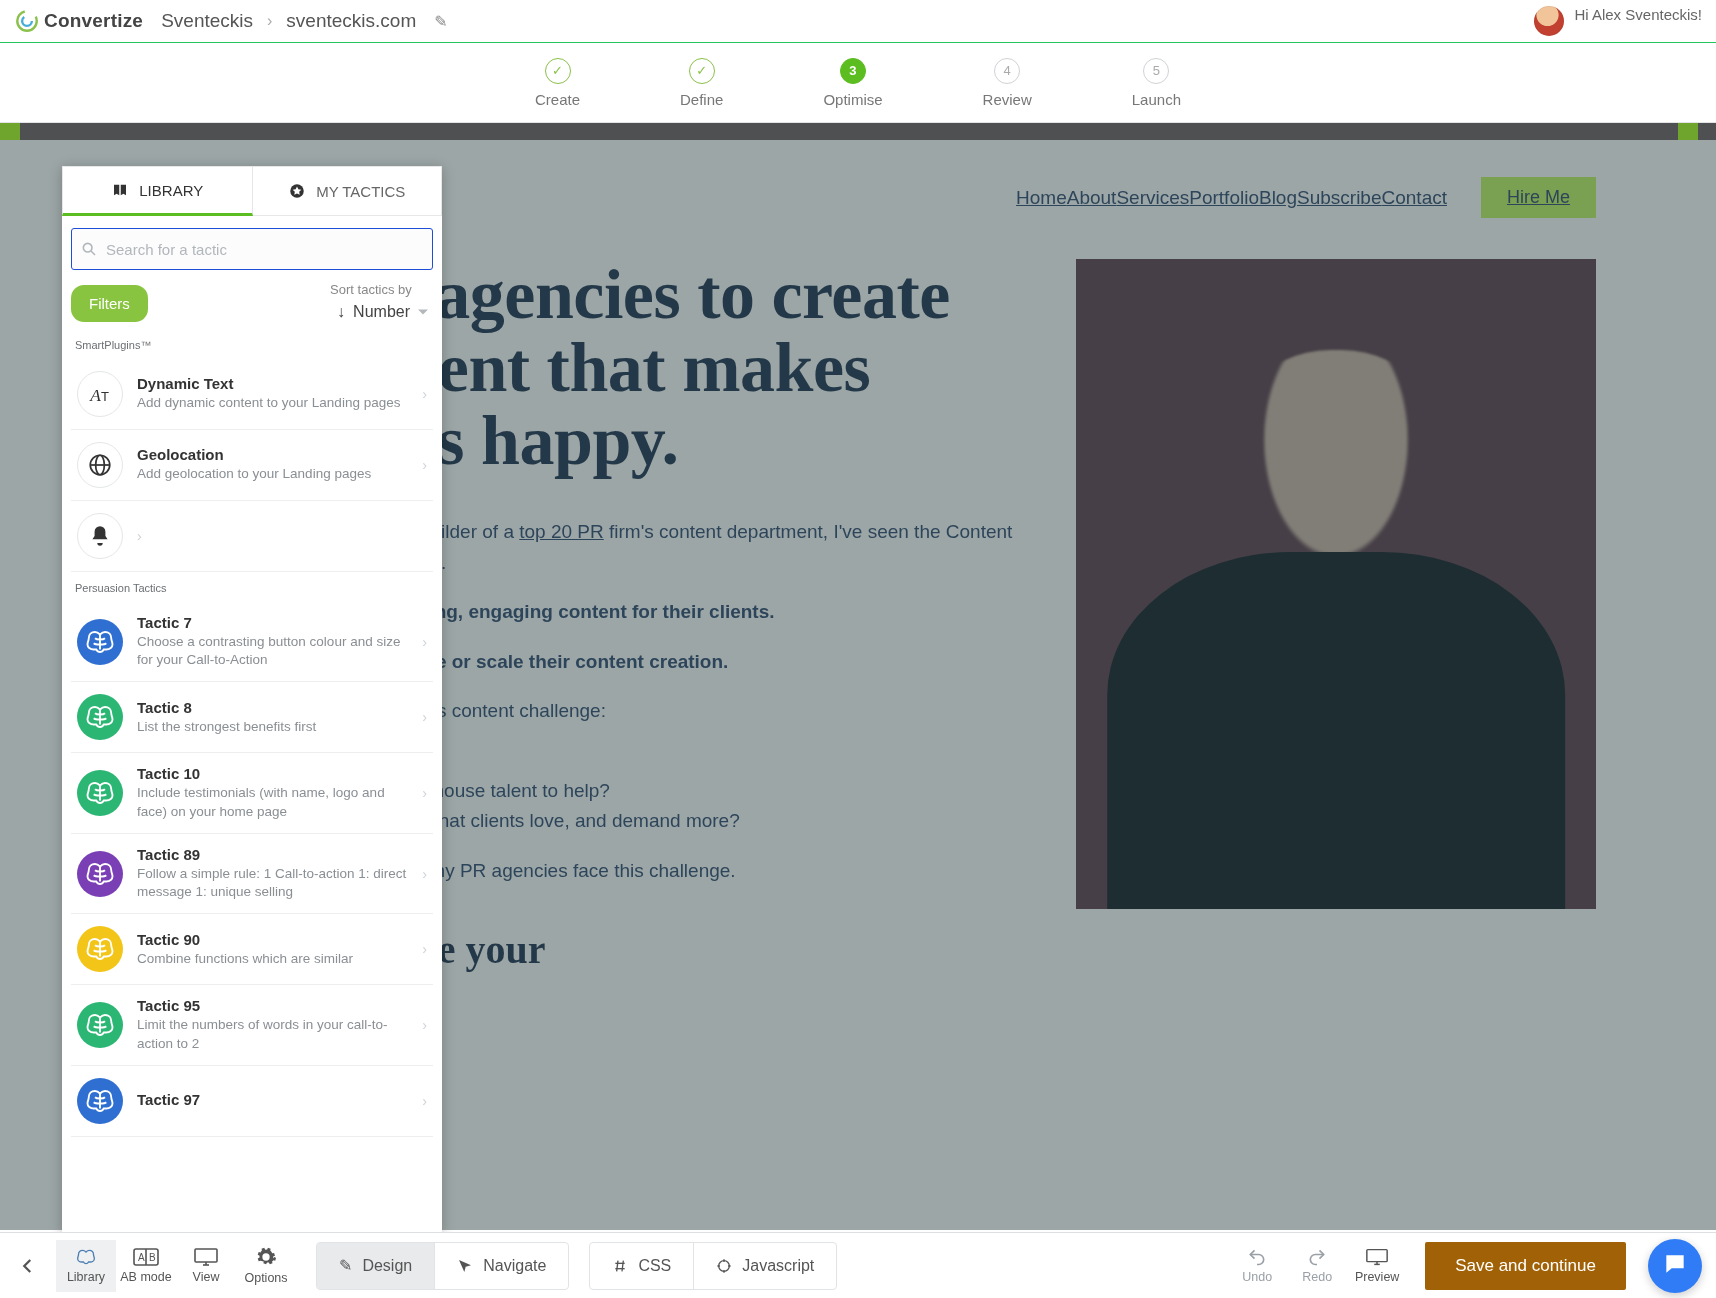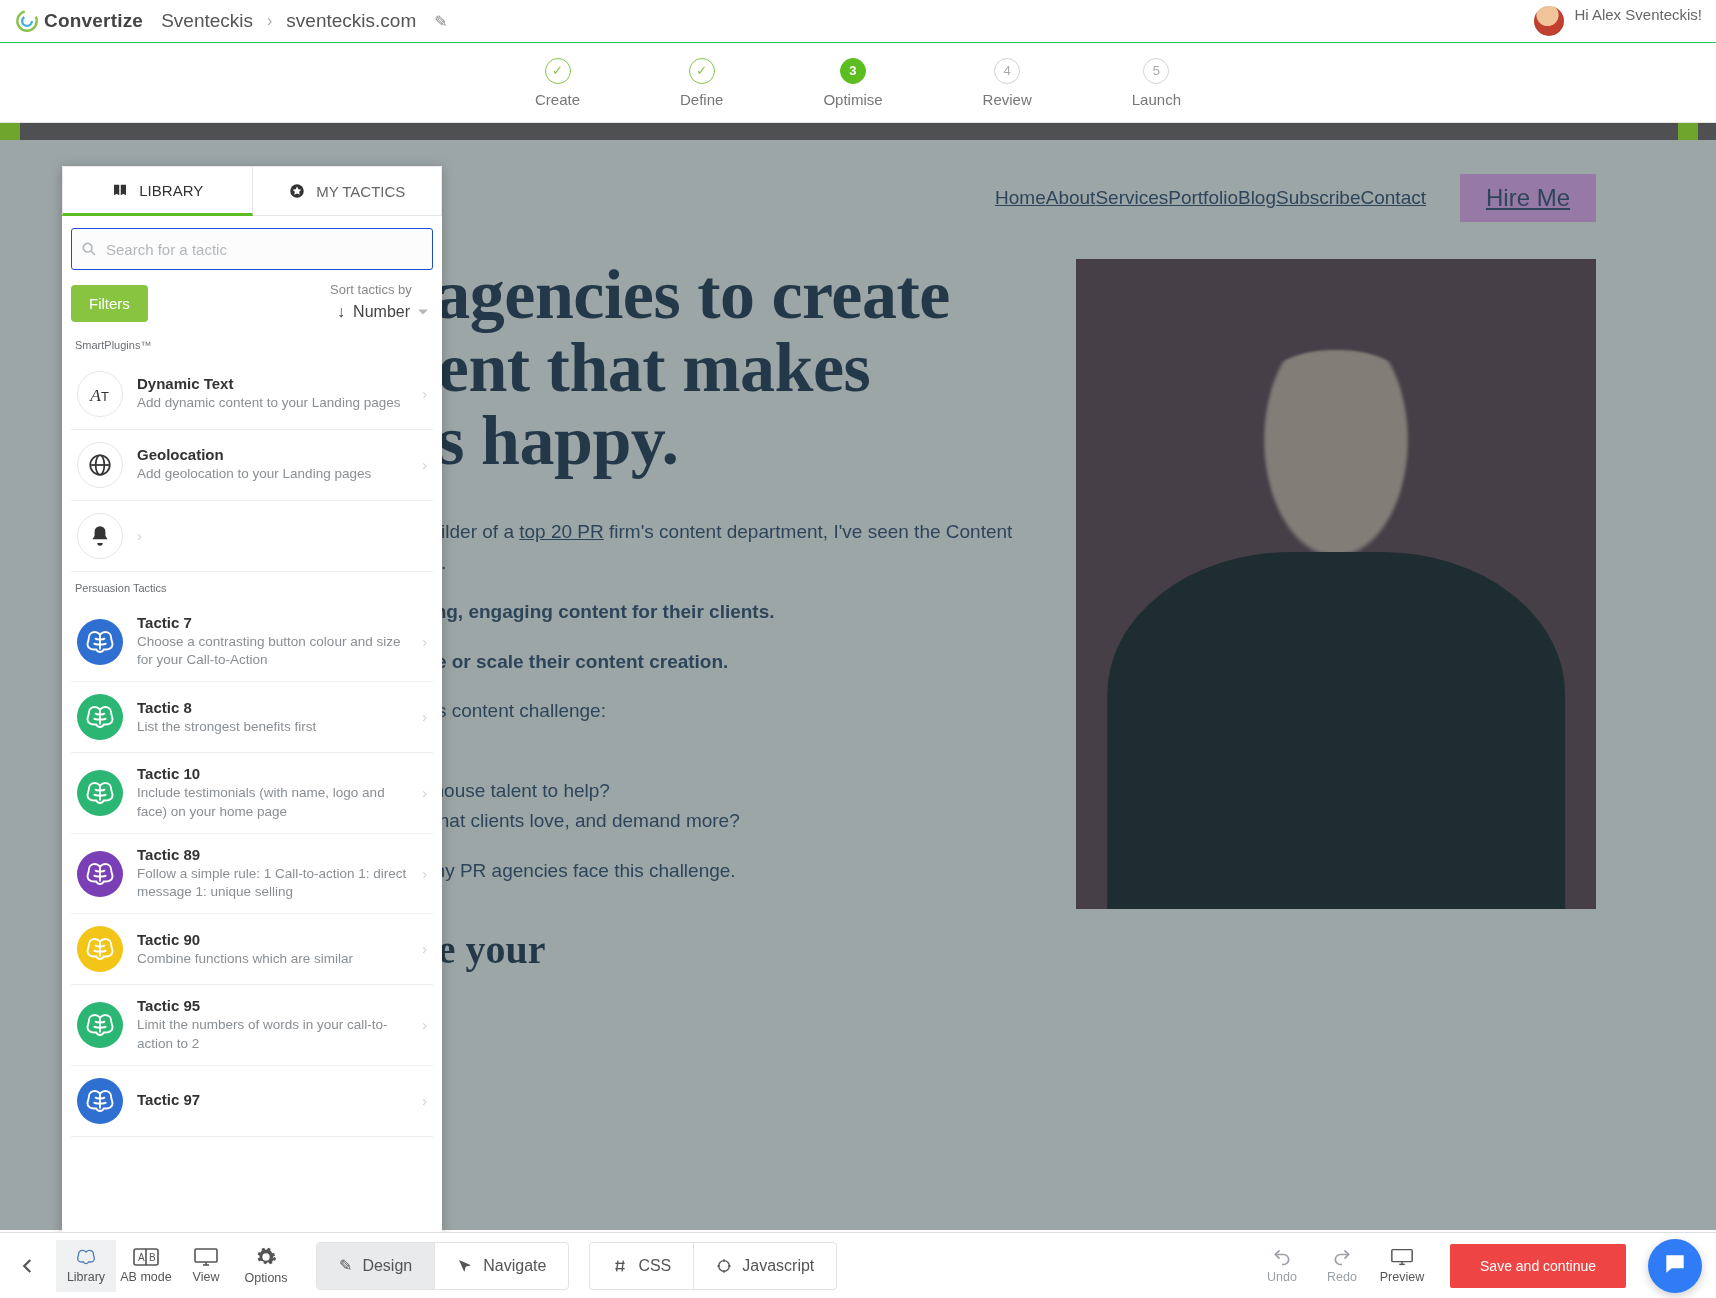--- a/index.html
+++ b/index.html
@@ -22,21 +22,21 @@
   
   .canvas-wrap{position:relative;background:#2f6b6f;height:calc(100% - 45px - 80px - 66px);overflow:hidden}
   .canvas-wrap .ruler-h{position:absolute;top:0;left:0;right:0;height:17px;background:#4e5052}
   .canvas-wrap .ruler-handle-l,.canvas-wrap .ruler-handle-r{position:absolute;top:0;width:20px;height:17px;background:#6fa52c}
   .canvas-wrap .ruler-handle-l{left:0}
   .canvas-wrap .ruler-handle-r{right:18px}
   .page{position:absolute;left:0;right:0;top:17px;bottom:0;background:#fdfdfd;padding:30px 120px;}
   .overlay{position:absolute;inset:17px 0 0 0;background:rgba(40,60,60,.45);pointer-events:none}
   .site-nav{display:flex;justify-content:flex-end;align-items:center;height:55px;font-size:19px;color:#324d73;margin-bottom:34px}
   .site-nav a{color:#324d73;text-decoration:underline}
-  .hire{margin-left:34px;background:#f0abfc;color:#fff;padding:10px 26px;text-decoration:underline;font-size:24px}
+  .hire{margin-left:34px;background:#bef264;color:#fff;padding:10px 26px;text-decoration:underline;font-size:18px}
   .hero{display:flex;gap:60px}
   .hero-text{flex:1;font-family:Georgia,"Times New Roman",serif;color:#1f3653}
   .hero h1{font-size:70px;line-height:1.04;font-weight:800;margin:0 0 40px 0;letter-spacing:-.5px}
   .hero p,.hero li{font-size:19px;line-height:1.6;color:#324d73;font-family:"Helvetica Neue",Arial,sans-serif}
   .hero a{text-decoration:underline}
   .hero .pbold{font-weight:700}
   .hero-img{flex:0 0 520px;height:650px;background:#614350;position:relative;overflow:hidden}
   .hero-img::before{content:"";position:absolute;left:50%;top:14%;width:260px;height:300px;transform:translateX(-50%);border-radius:48% 48% 44% 44%;background:radial-gradient(ellipse at 50% 30%,#c9b4a8 0 38%,rgba(0,0,0,0) 40%);filter:blur(1px)}
   .hero-img::after{content:"";position:absolute;left:50%;bottom:0;transform:translateX(-50%);width:88%;height:55%;background:#14222b;border-radius:40% 40% 0 0}
   .hero h2{font-size:40px;font-weight:800;margin:40px 0 0 0;font-family:Georgia,serif;color:#1f3653}
@@ -48,21 +48,21 @@
   .tab{flex:1;display:flex;align-items:center;justify-content:center;gap:10px;font-size:15px;color:#666;border:1px solid #e5e7e9;border-left:none;cursor:pointer}
   .tab:first-child{border-left:1px solid #e5e7e9}
   .tab.active{border-bottom:3px solid #5bbd1f;color:#333}
   .tab .ticon{display:inline-flex}
   .panel-body{flex:1;overflow-y:auto;padding:12px 9px 0 9px;position:relative}
   .search{position:relative;margin-bottom:12px}
   .search input{width:100%;height:42px;border:1px solid #1d4ed8;border-radius:3px;padding:0 12px 0 34px;font-size:15px;color:#555;background:#fcfcfc}
   .search input::placeholder{color:#b2b7bc}
   .search .sicon{position:absolute;left:10px;top:50%;transform:translateY(-50%);color:#b2b7bc}
   .row-filters{display:flex;align-items:center;margin-bottom:14px}
-  .filters-btn{background:#89c440;color:#fff;border:none;padding:10px 18px;border-radius:4px;font-size:15px;cursor:pointer}
+  .filters-btn{background:#89c440;color:#fff;border:none;padding:10px 18px;border-radius:13px;font-size:15px;cursor:pointer}
   .sort{margin-left:auto;text-align:left;font-size:13px;color:#888}
   .sort .sel{display:flex;align-items:center;gap:8px;font-size:16px;color:#444;margin-top:2px;border:1px solid transparent;padding:3px 22px 3px 6px;position:relative}
   .sort .sel::after{content:"";position:absolute;right:4px;top:50%;border:5px solid transparent;border-top-color:#b4b8bc;transform:translateY(-25%)}
   .section-h{font-size:11px;font-weight:400;color:#6b6f73;margin:10px 0 8px 4px}
   .list{display:flex;flex-direction:column}
   .item{display:flex;align-items:center;gap:14px;padding:12px 6px;border-bottom:1px solid #eceef0;cursor:pointer}
   .item .badge{width:46px;height:46px;border-radius:50%;display:flex;align-items:center;justify-content:center;flex:0 0 46px}
   .item .meta{flex:1}
   .item .title{font-weight:700;font-size:15px;color:#333;margin-bottom:2px}
   .item .desc{font-size:13.5px;color:#8a8f94;line-height:1.35}
@@ -75,21 +75,21 @@
   .bottom{position:fixed;left:0;right:0;bottom:0;height:66px;border-top:1px solid #dde0e3;background:#fff;display:flex;align-items:center;padding:0 14px;z-index:60;font-size:14px}
   .bottom .back{width:28px;display:flex;align-items:center;justify-content:center;color:#555;margin-right:14px}
   .tool-group{display:flex;align-items:center}
   .tool-group.bordered{border:1px solid #e1e4e7;border-radius:4px;margin-left:20px}
   .tool{display:flex;flex-direction:column;align-items:center;justify-content:center;width:60px;height:52px;color:#555;font-size:12.5px;gap:3px;cursor:pointer}
   .tool.wide{width:auto;padding:0 22px;flex-direction:row;gap:10px;height:46px;font-size:16px}
   .tool.wide.active{background:#e8eaec}
   .tool.sel{background:#eef0f2}
   .tool + .tool.inbox{border-left:1px solid #e1e4e7}
   .bottom .spacer{flex:1}
-  .save{background:#ef4444;color:#fff;border:none;padding:14px 30px;font-size:14px;border-radius:2px;cursor:pointer}
+  .save{background:#a16207;color:#fff;border:none;padding:14px 30px;font-size:17px;border-radius:2px;cursor:pointer}
   .chat{width:54px;height:54px;border-radius:50%;background:#2f7cf6;display:flex;align-items:center;justify-content:center;margin-left:22px;box-shadow:0 3px 10px rgba(0,0,0,.2)}
   
   .ic{display:inline-flex;align-items:center;justify-content:center}
 </style>
 </head>
 <body>
 
 <div class="top">
   <div class="logo">
     <svg width="26" height="26" viewBox="0 0 24 24">

